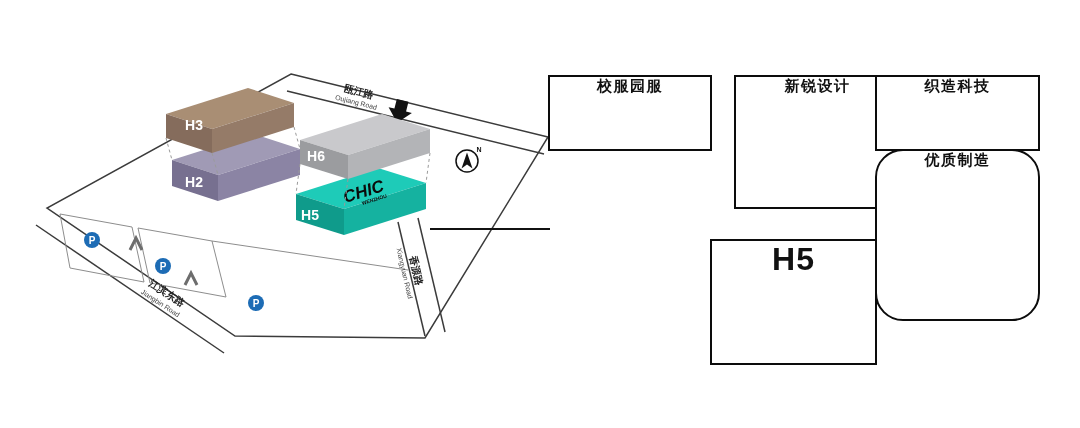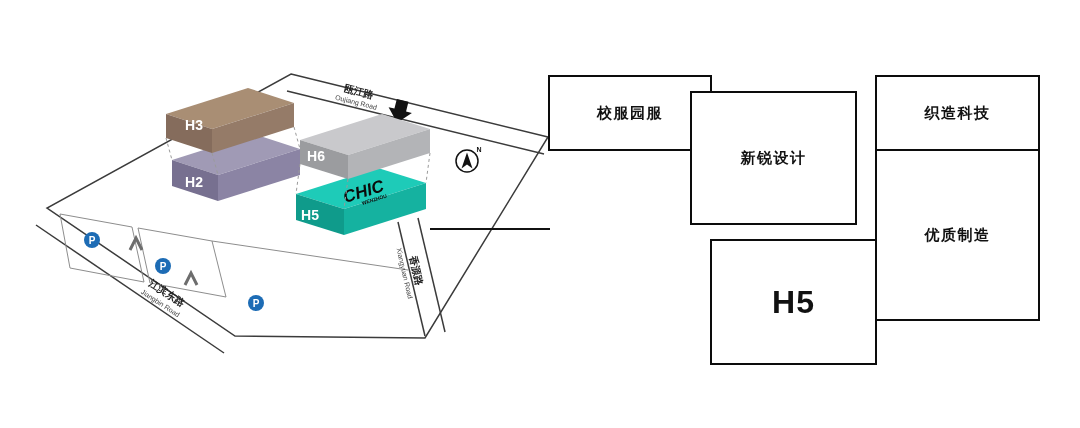--- a/index.html
+++ b/index.html
@@ -1,21 +1,21 @@
 <!DOCTYPE html>
 <html><head>
 <meta charset="utf-8">
 <style>
   html,body{margin:0;padding:0;background:#fff;}
   body{font-family:"Liberation Sans","DejaVu Sans",sans-serif;}
   #stage{position:relative;width:1080px;height:428px;background:#fff;overflow:hidden;}
   #mapsvg{position:absolute;left:0;top:0;}
   .panel-cell{
     position:absolute;box-sizing:border-box;border:2px solid #0c0c0c;background:#fff;
-    display:flex;align-items:center;justify-content:center;
+    display:flex;align-items:flex-start;justify-content:center;
     font-size:15px;font-weight:600;letter-spacing:1.5px;color:#111;
   }
   .panel-cell.hall{font-size:32px;font-weight:800;letter-spacing:1px;}
   #connector{position:absolute;left:430px;top:228px;width:120px;height:2px;background:#111;}
   .bldg-label{fill:#ffffff;font-weight:bold;font-size:14px;}
   .road-zh{fill:#222;font-weight:bold;font-size:10px;}
   .road-en{fill:#444;font-size:7px;}
   .dash{stroke:#9a9a9a;stroke-width:1;stroke-dasharray:3,3;fill:none;}
   .ground-line{stroke:#3b3b3b;stroke-width:1.5;fill:none;}
   .inner-line{stroke:#8d8d8d;stroke-width:1;fill:none;}
@@ -112,26 +112,26 @@
     </g>
     <text class="bldg-label" x="316" y="161" text-anchor="middle">H6</text>
     <text class="bldg-label" x="310" y="220" text-anchor="middle">H5</text>
   </svg>
 
   <div id="connector"></div>
 
   <div class="panel-cell" style="left:548px;top:75px;width:164px;height:76px;">
     <span>校服园服</span>
   </div>
-  <div class="panel-cell" style="left:690px;top:75px;width:167px;height:134px;margin-top:16px;">
+  <div class="panel-cell" style="left:734px;top:75px;width:167px;height:134px;">
     <span>新锐设计</span>
   </div>
   <div class="panel-cell" style="left:875px;top:75px;width:165px;height:76px;">
     <span>织造科技</span>
   </div>
-  <div class="panel-cell" style="left:875px;top:149px;width:165px;height:172px;">
+  <div class="panel-cell" style="left:875px;top:149px;width:165px;height:172px;border-radius:28px;">
     <span>优质制造</span>
   </div>
   <div class="panel-cell hall" style="left:710px;top:239px;width:167px;height:126px;">
     <span>H5</span>
   </div>
 
 </div>
 
 </body></html>

